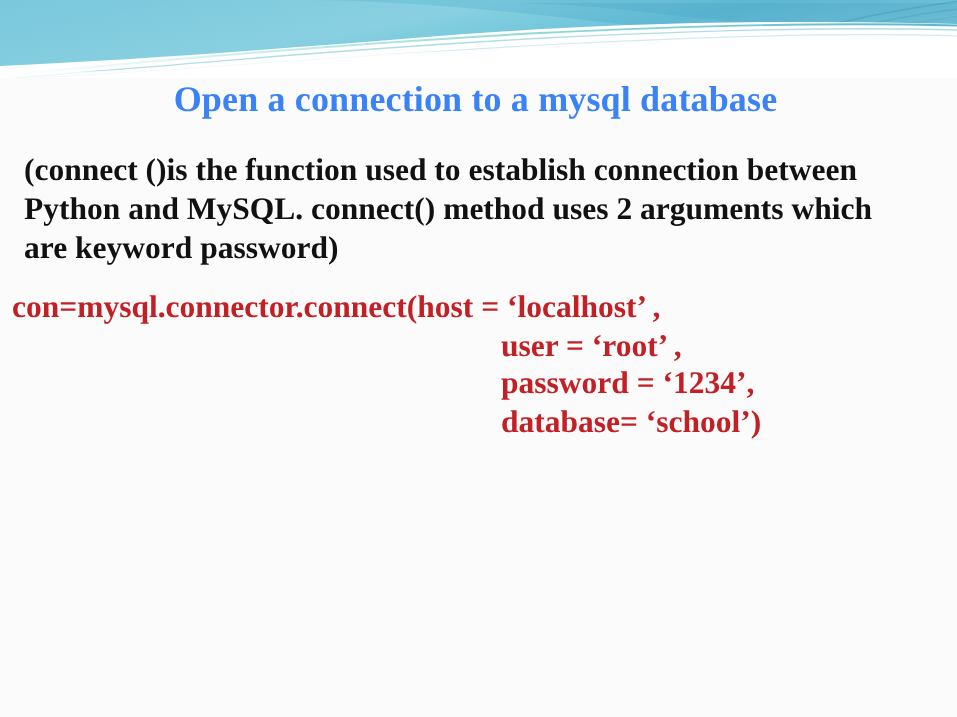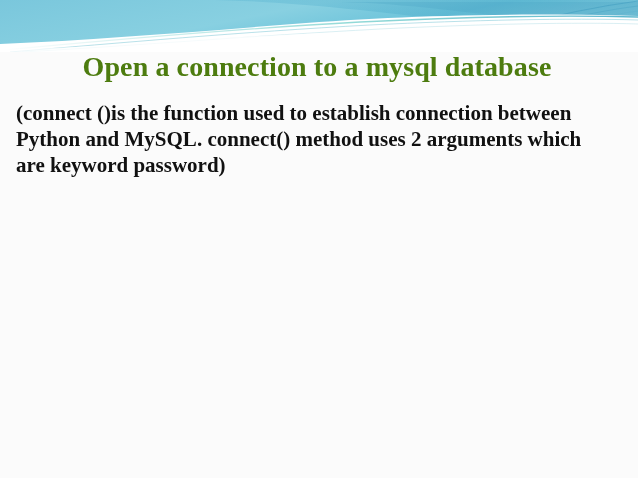--- a/index.html
+++ b/index.html
@@ -35,23 +35,23 @@
     height: 52px;
   }
 
   
   .title {
     position: absolute;
     top: 52px;
     left: 0;
     width: 634px;
     text-align: center;
-    font-size: 28px;
+    font-size: 24px;
     font-weight: bold;
-    color: #4d7c0f;
+    color: #3b82f6;
     letter-spacing: 0.1px;
     line-height: 30px;
     white-space: nowrap;
   }
 
   
   .content {
     position: absolute;
     top: 94px;
     left: 0;
@@ -138,15 +138,21 @@
     <div class="gap-note"></div>
 
     <div class="para">
       <div class="pline">(connect ()is the function used to establish connection between</div>
       <div class="pline">Python and MySQL. connect() method uses 2 arguments which</div>
       <div class="pline">are keyword password)</div>
     </div>
 
     <div class="gap-redblk"></div>
 
+    <div>
+      <div class="line red pad-left-8">con=mysql.connector.connect(host = ‘localhost’ ,</div>
+      <div class="line red pad-left-334">user = ‘root’ ,</div>
+      <div class="line red pad-left-334">password = ‘1234’,</div>
+      <div class="line red pad-left-334">database= ‘school’)</div>
+    </div>
 
   </div>
 </div>
 
 </body></html>

